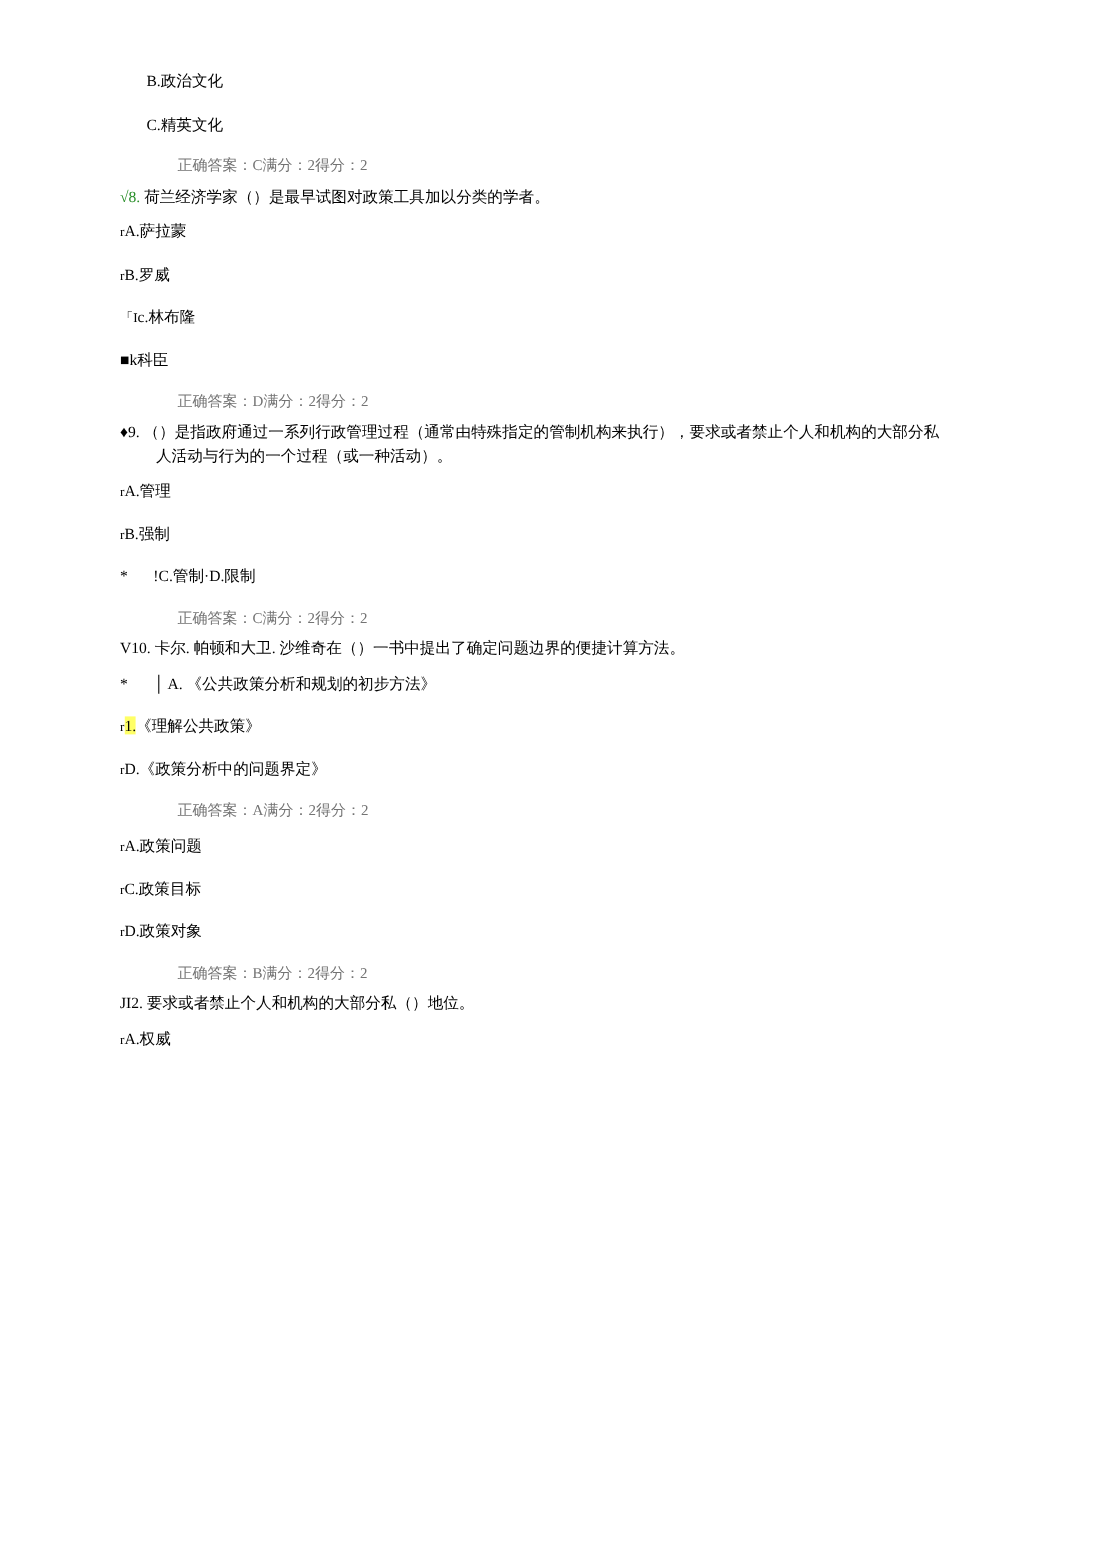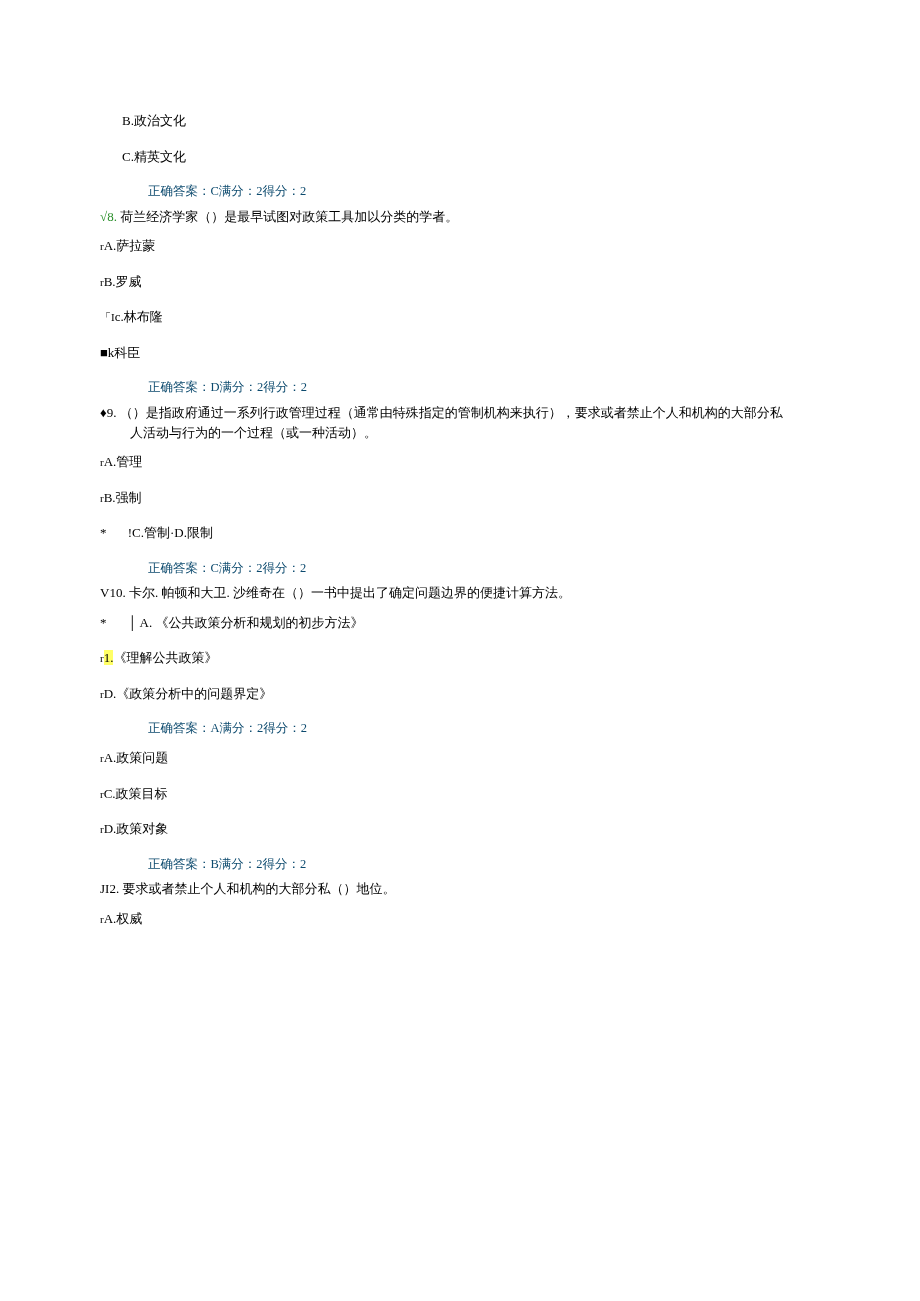--- a/index.html
+++ b/index.html
@@ -6,30 +6,30 @@
     font-family: "SimSun", "Microsoft YaHei", serif;
     font-size: 13px;
     color: #000;
     background: #fff;
     margin: 0;
     padding: 0;
     width: 920px;
     line-height: 1.5;
   }
   .page {
-    padding: 101px 100px 40px 100px;
+    padding: 48px 100px 40px 100px;
   }
   .option {
     margin: 10px 0 16px 0;
   }
   .option-inner {
     margin-left: 22px;
   }
   .answer-line {
-    color: #0c4a6e;
+    color: #737373;
     margin: 6px 0 6px 48px;
     font-size: 12.5px;
     font-family: Liberation Serif, serif;
   }
   .q-line {
     margin: 4px 0 10px 0;
   }
   .green-check {
     color: #2a8f2a;
     font-weight: normal;

